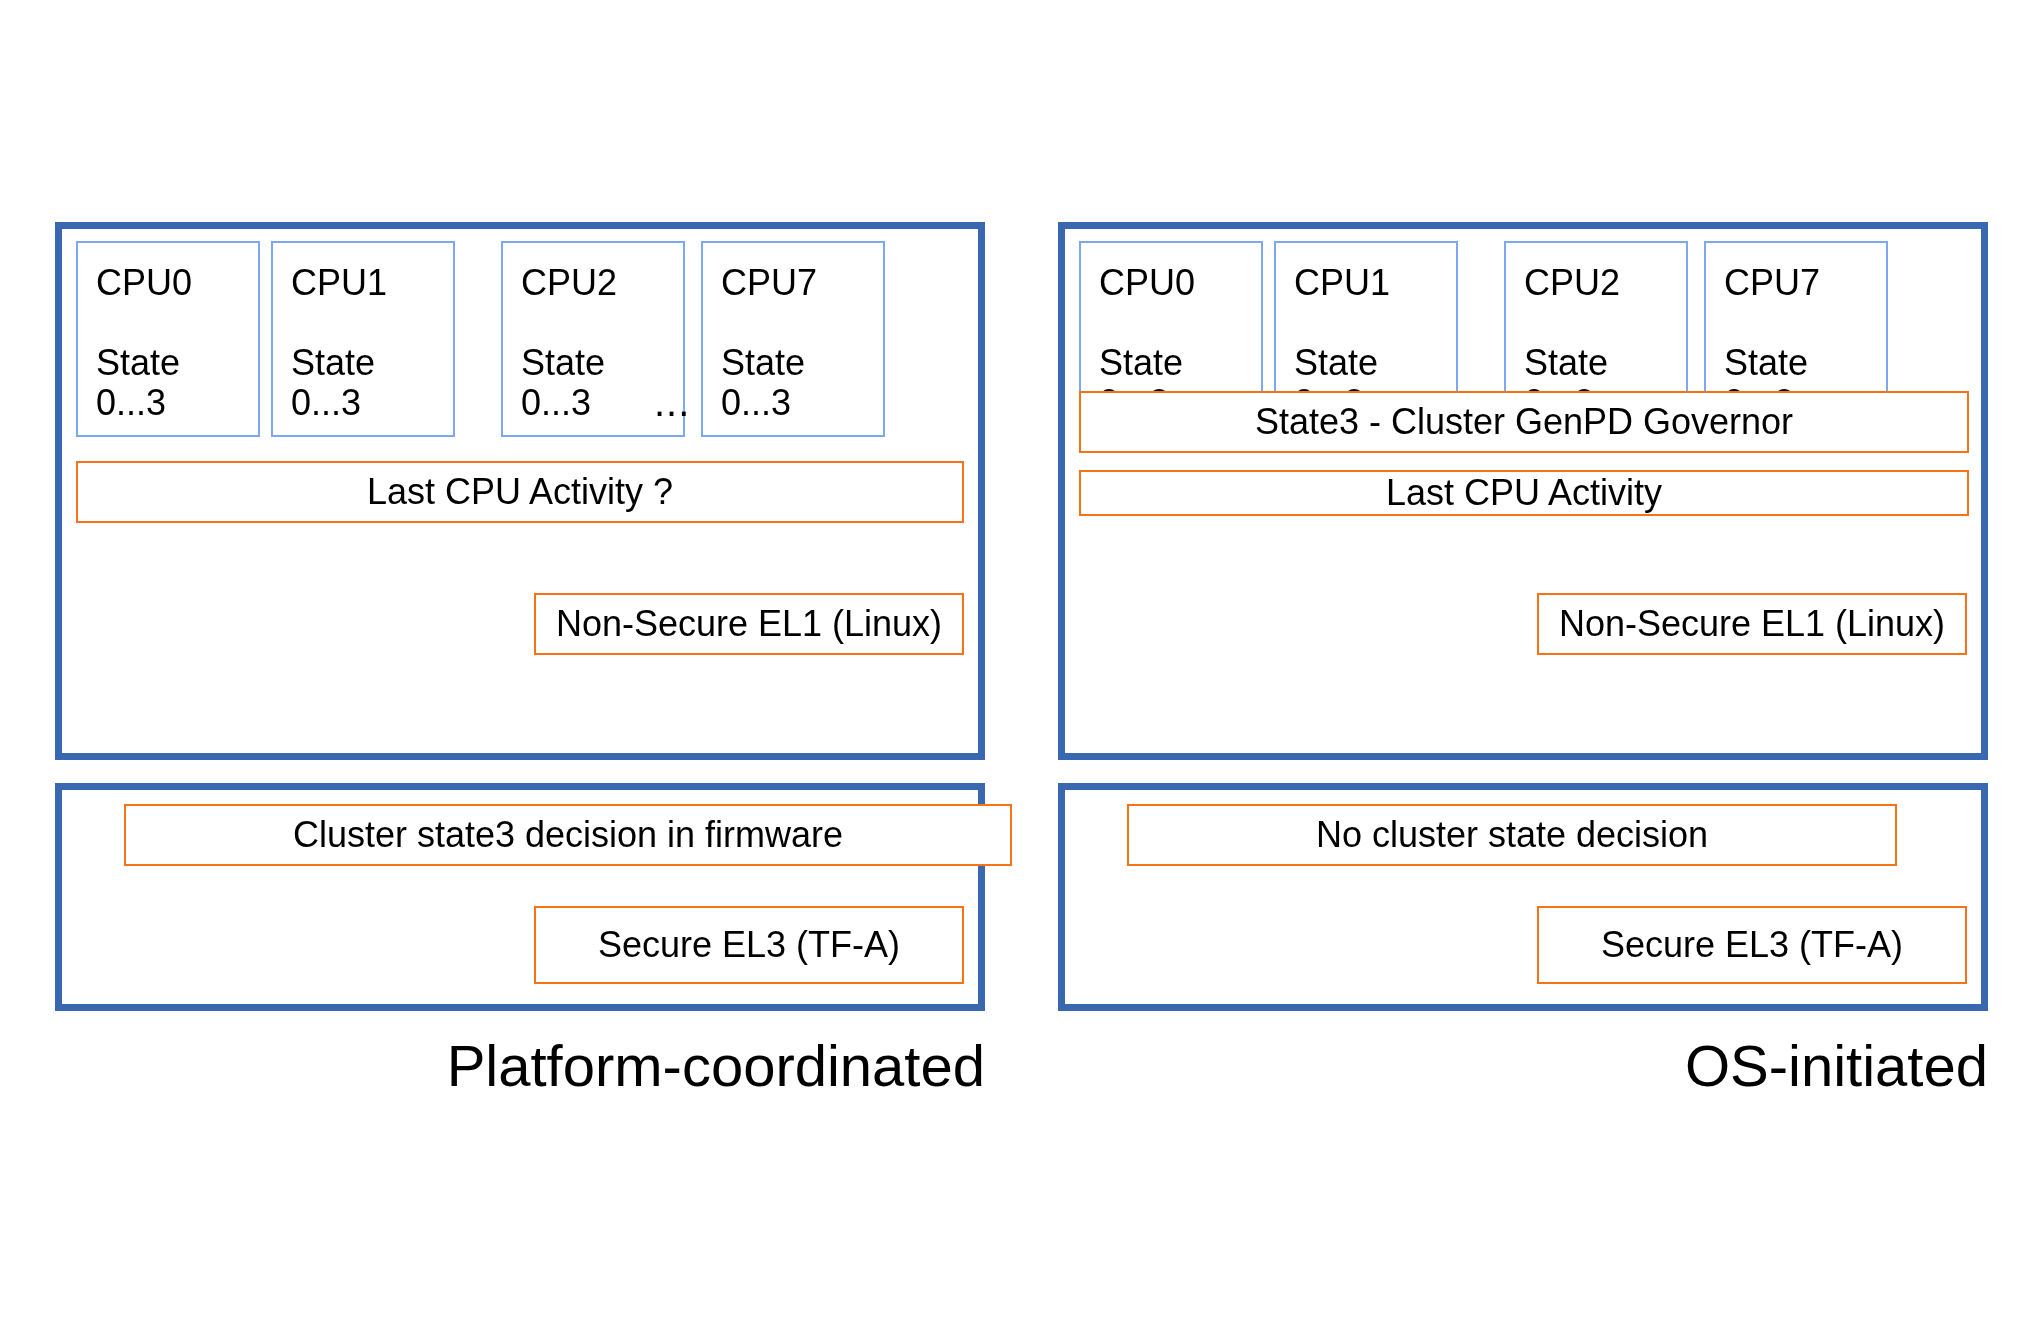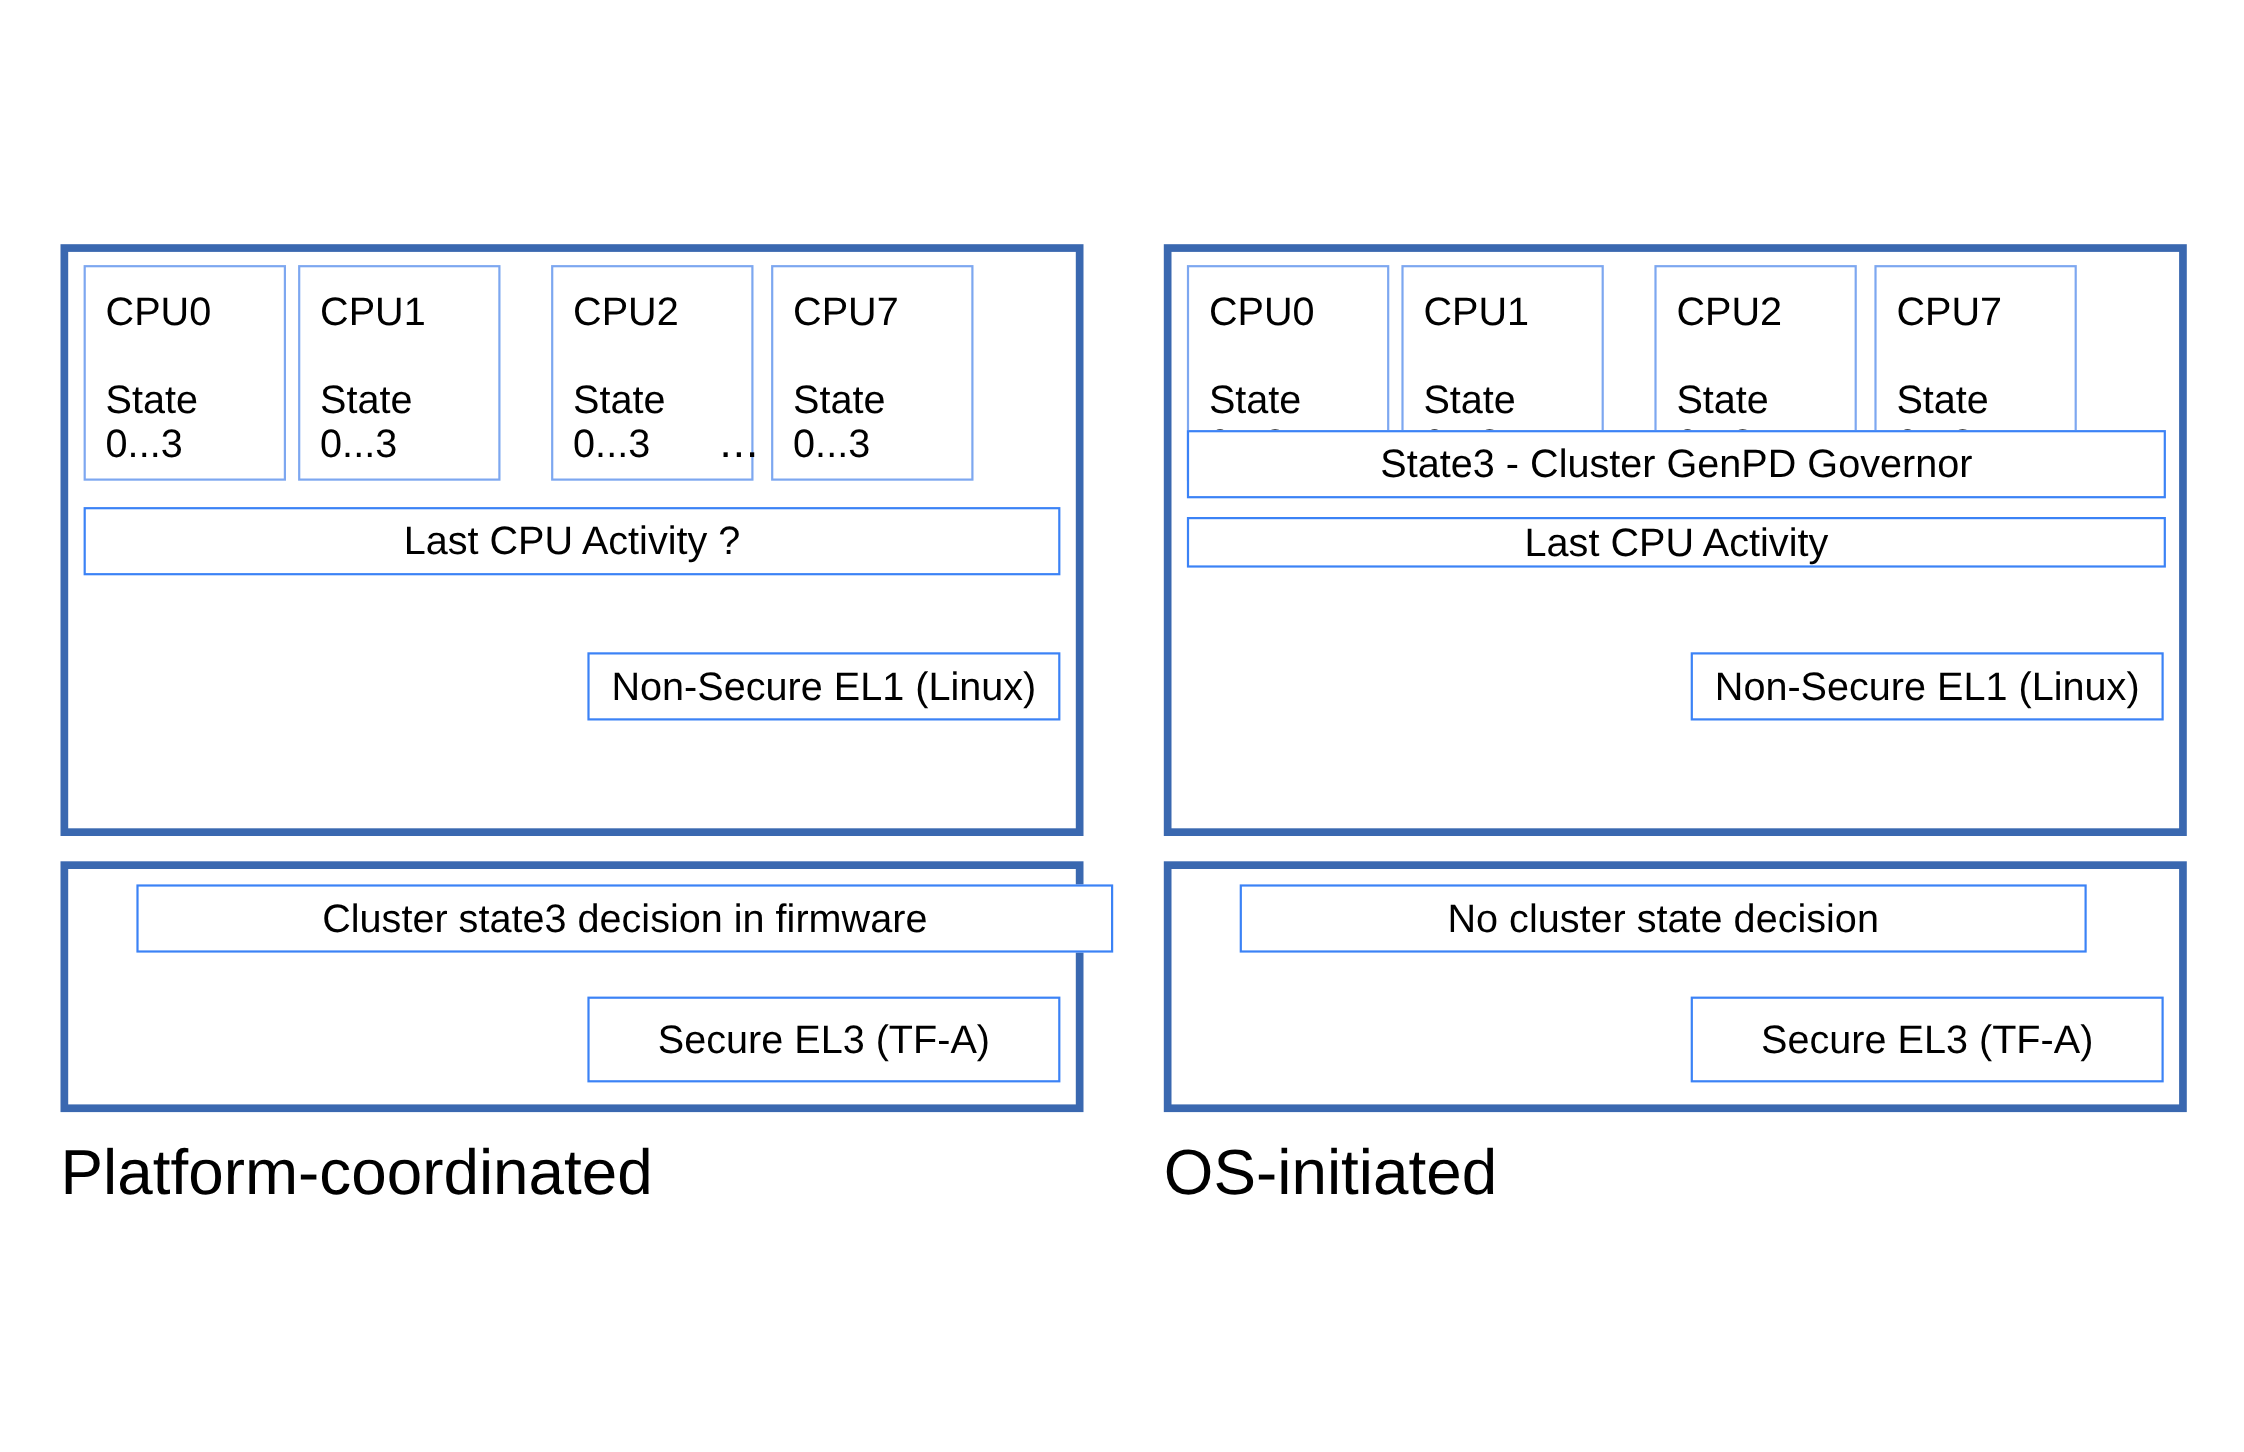--- a/index.html
+++ b/index.html
@@ -107,21 +107,21 @@
     font-size: 40px;
     line-height: 42px;
     letter-spacing: 1px;
     color: #000000;
   }
 
   
   .bar {
     position: absolute;
     box-sizing: border-box;
-    border: 2px solid #3b82f6;
+    border: 2px solid #f97316;
     background: #ffffff;
     display: flex;
     align-items: center;
     justify-content: center;
     font-size: 36px;
     line-height: 40px;
     text-align: center;
     white-space: nowrap;
   }
 
@@ -174,21 +174,21 @@
     height: 78px;
   }
   .panel.fw-panel.right-fw .bar.fw-top { width: 770px; }
   .panel.fw-panel.right-fw .bar.fw-el3 { left: 472px; width: 430px; }
 
   
   .caption {
     position: absolute;
     top: 1032px;
     width: 930px;
-    text-align: left;
+    text-align: right;
     font-size: 58px;
     line-height: 68px;
     white-space: nowrap;
   }
   .caption.left  { left: 55px; }
   .caption.right { left: 1058px; }
 </style>
 </head>
 <body>
 

